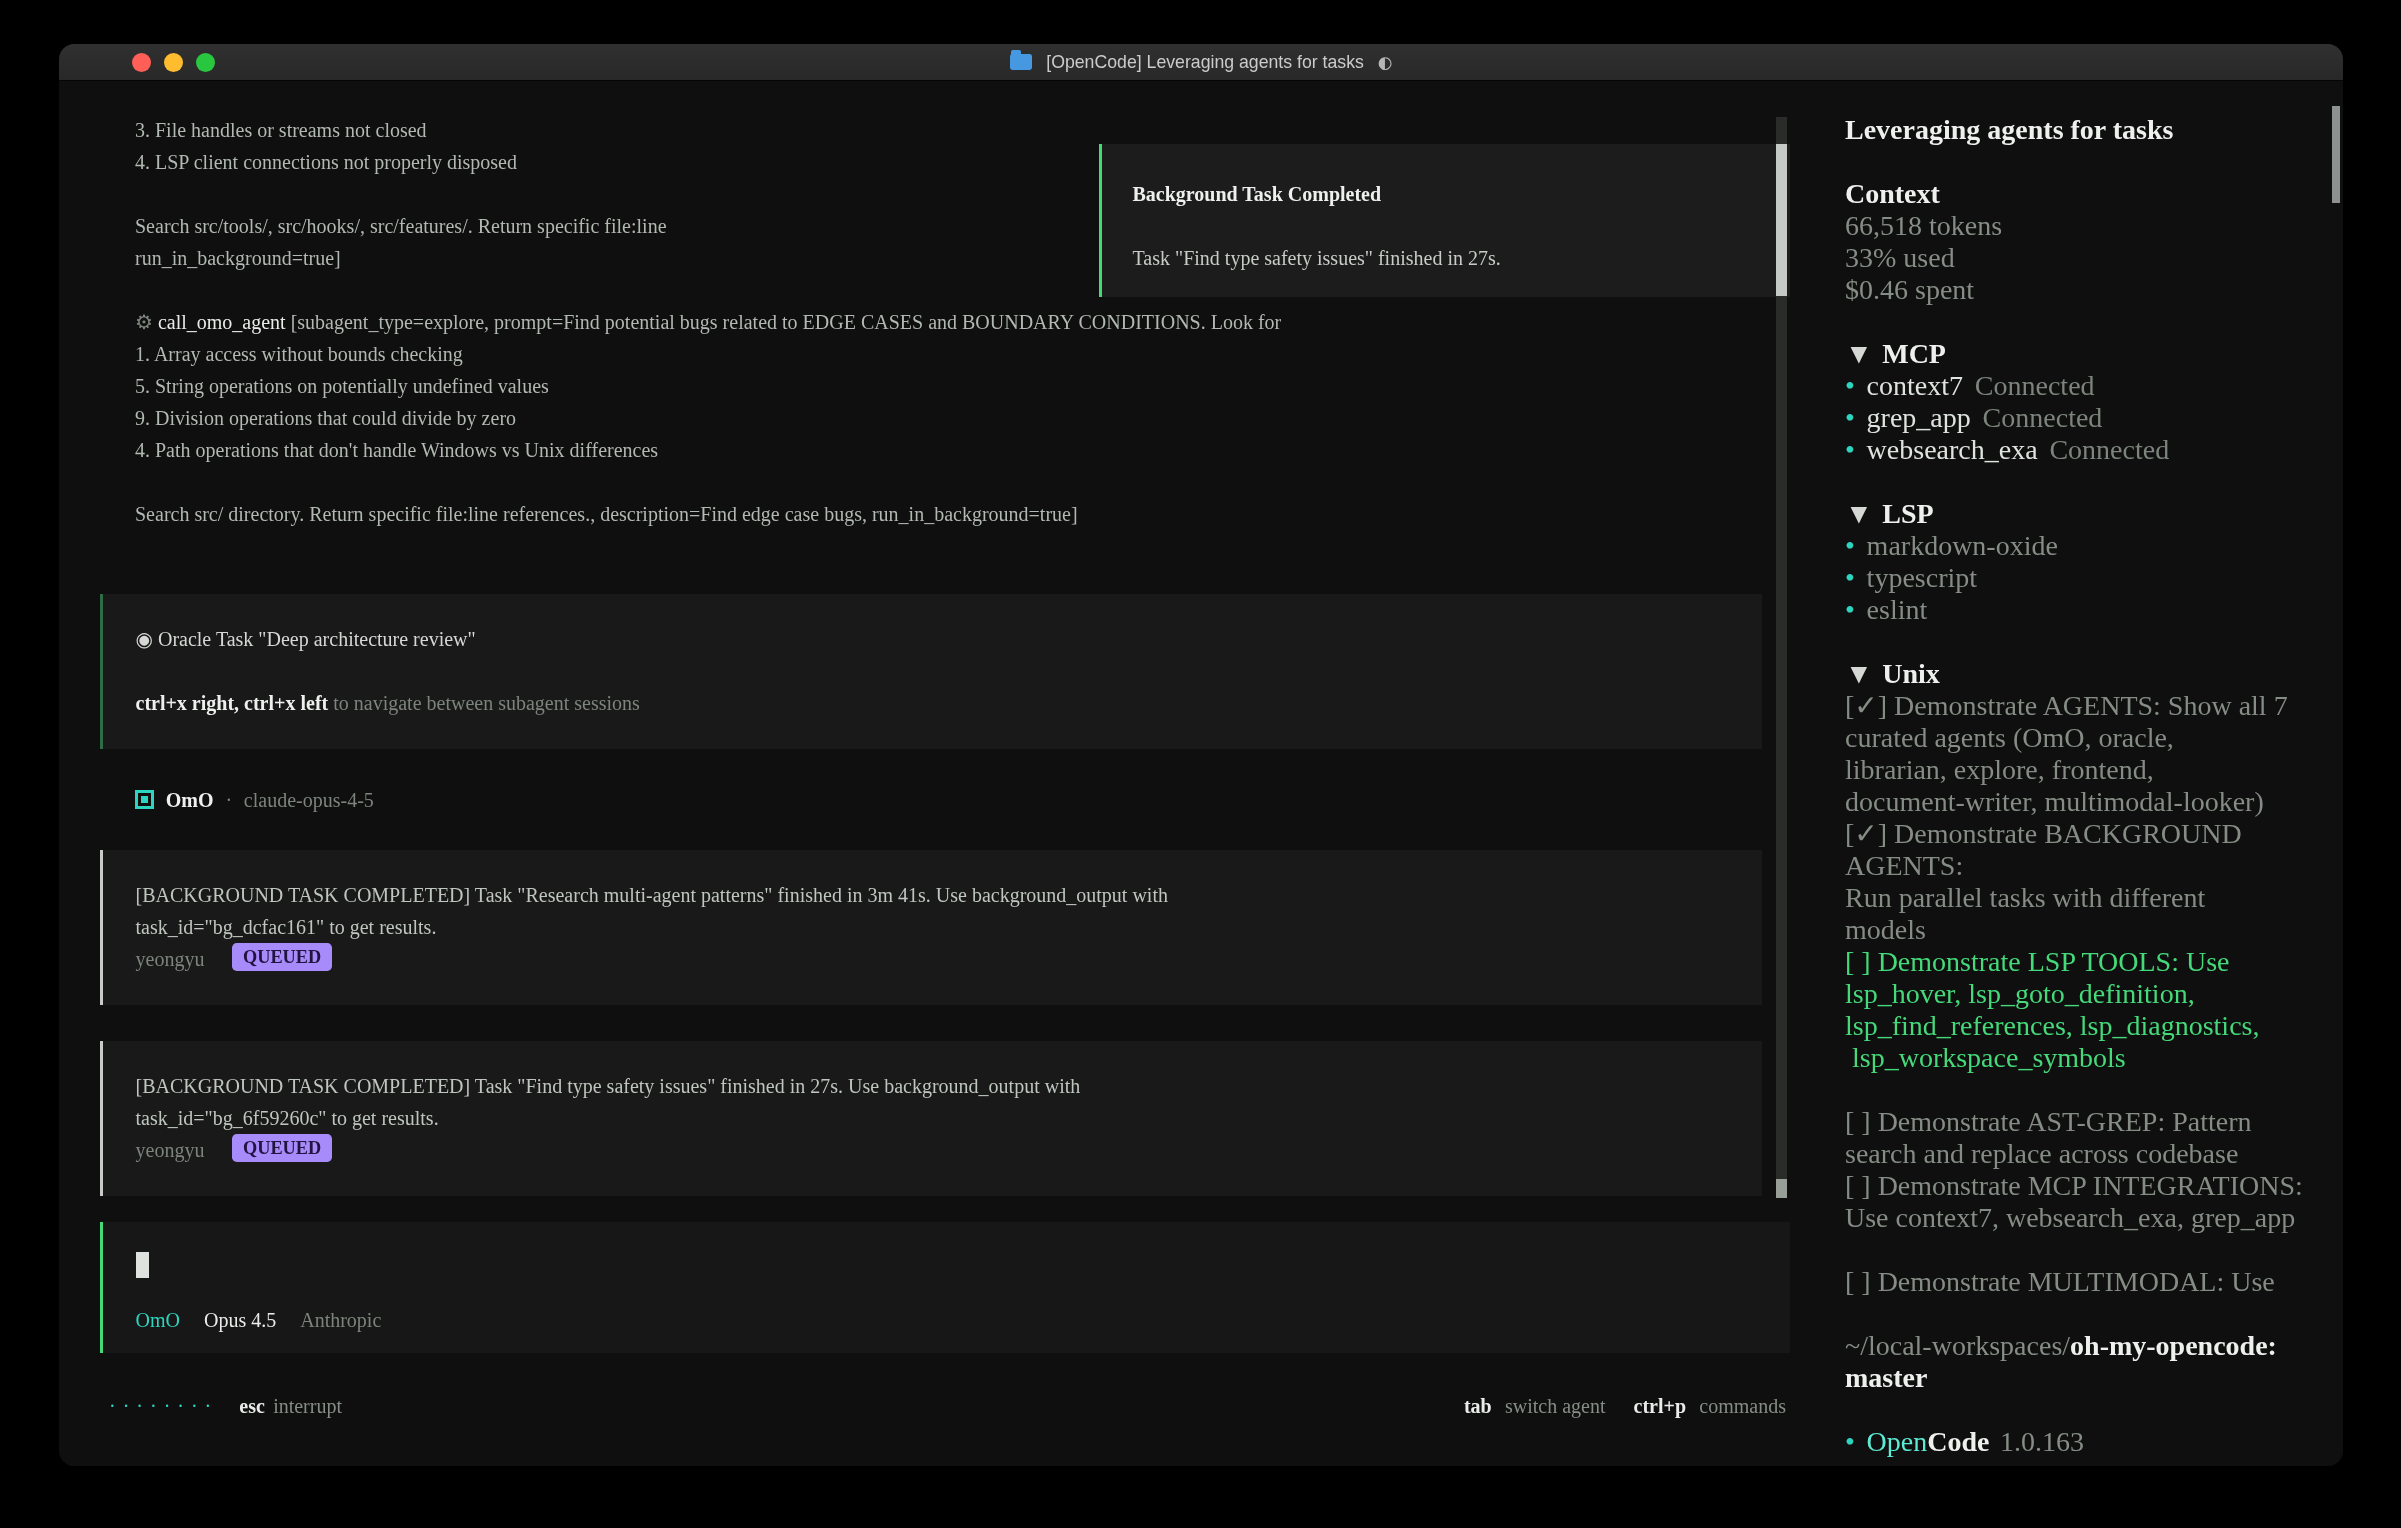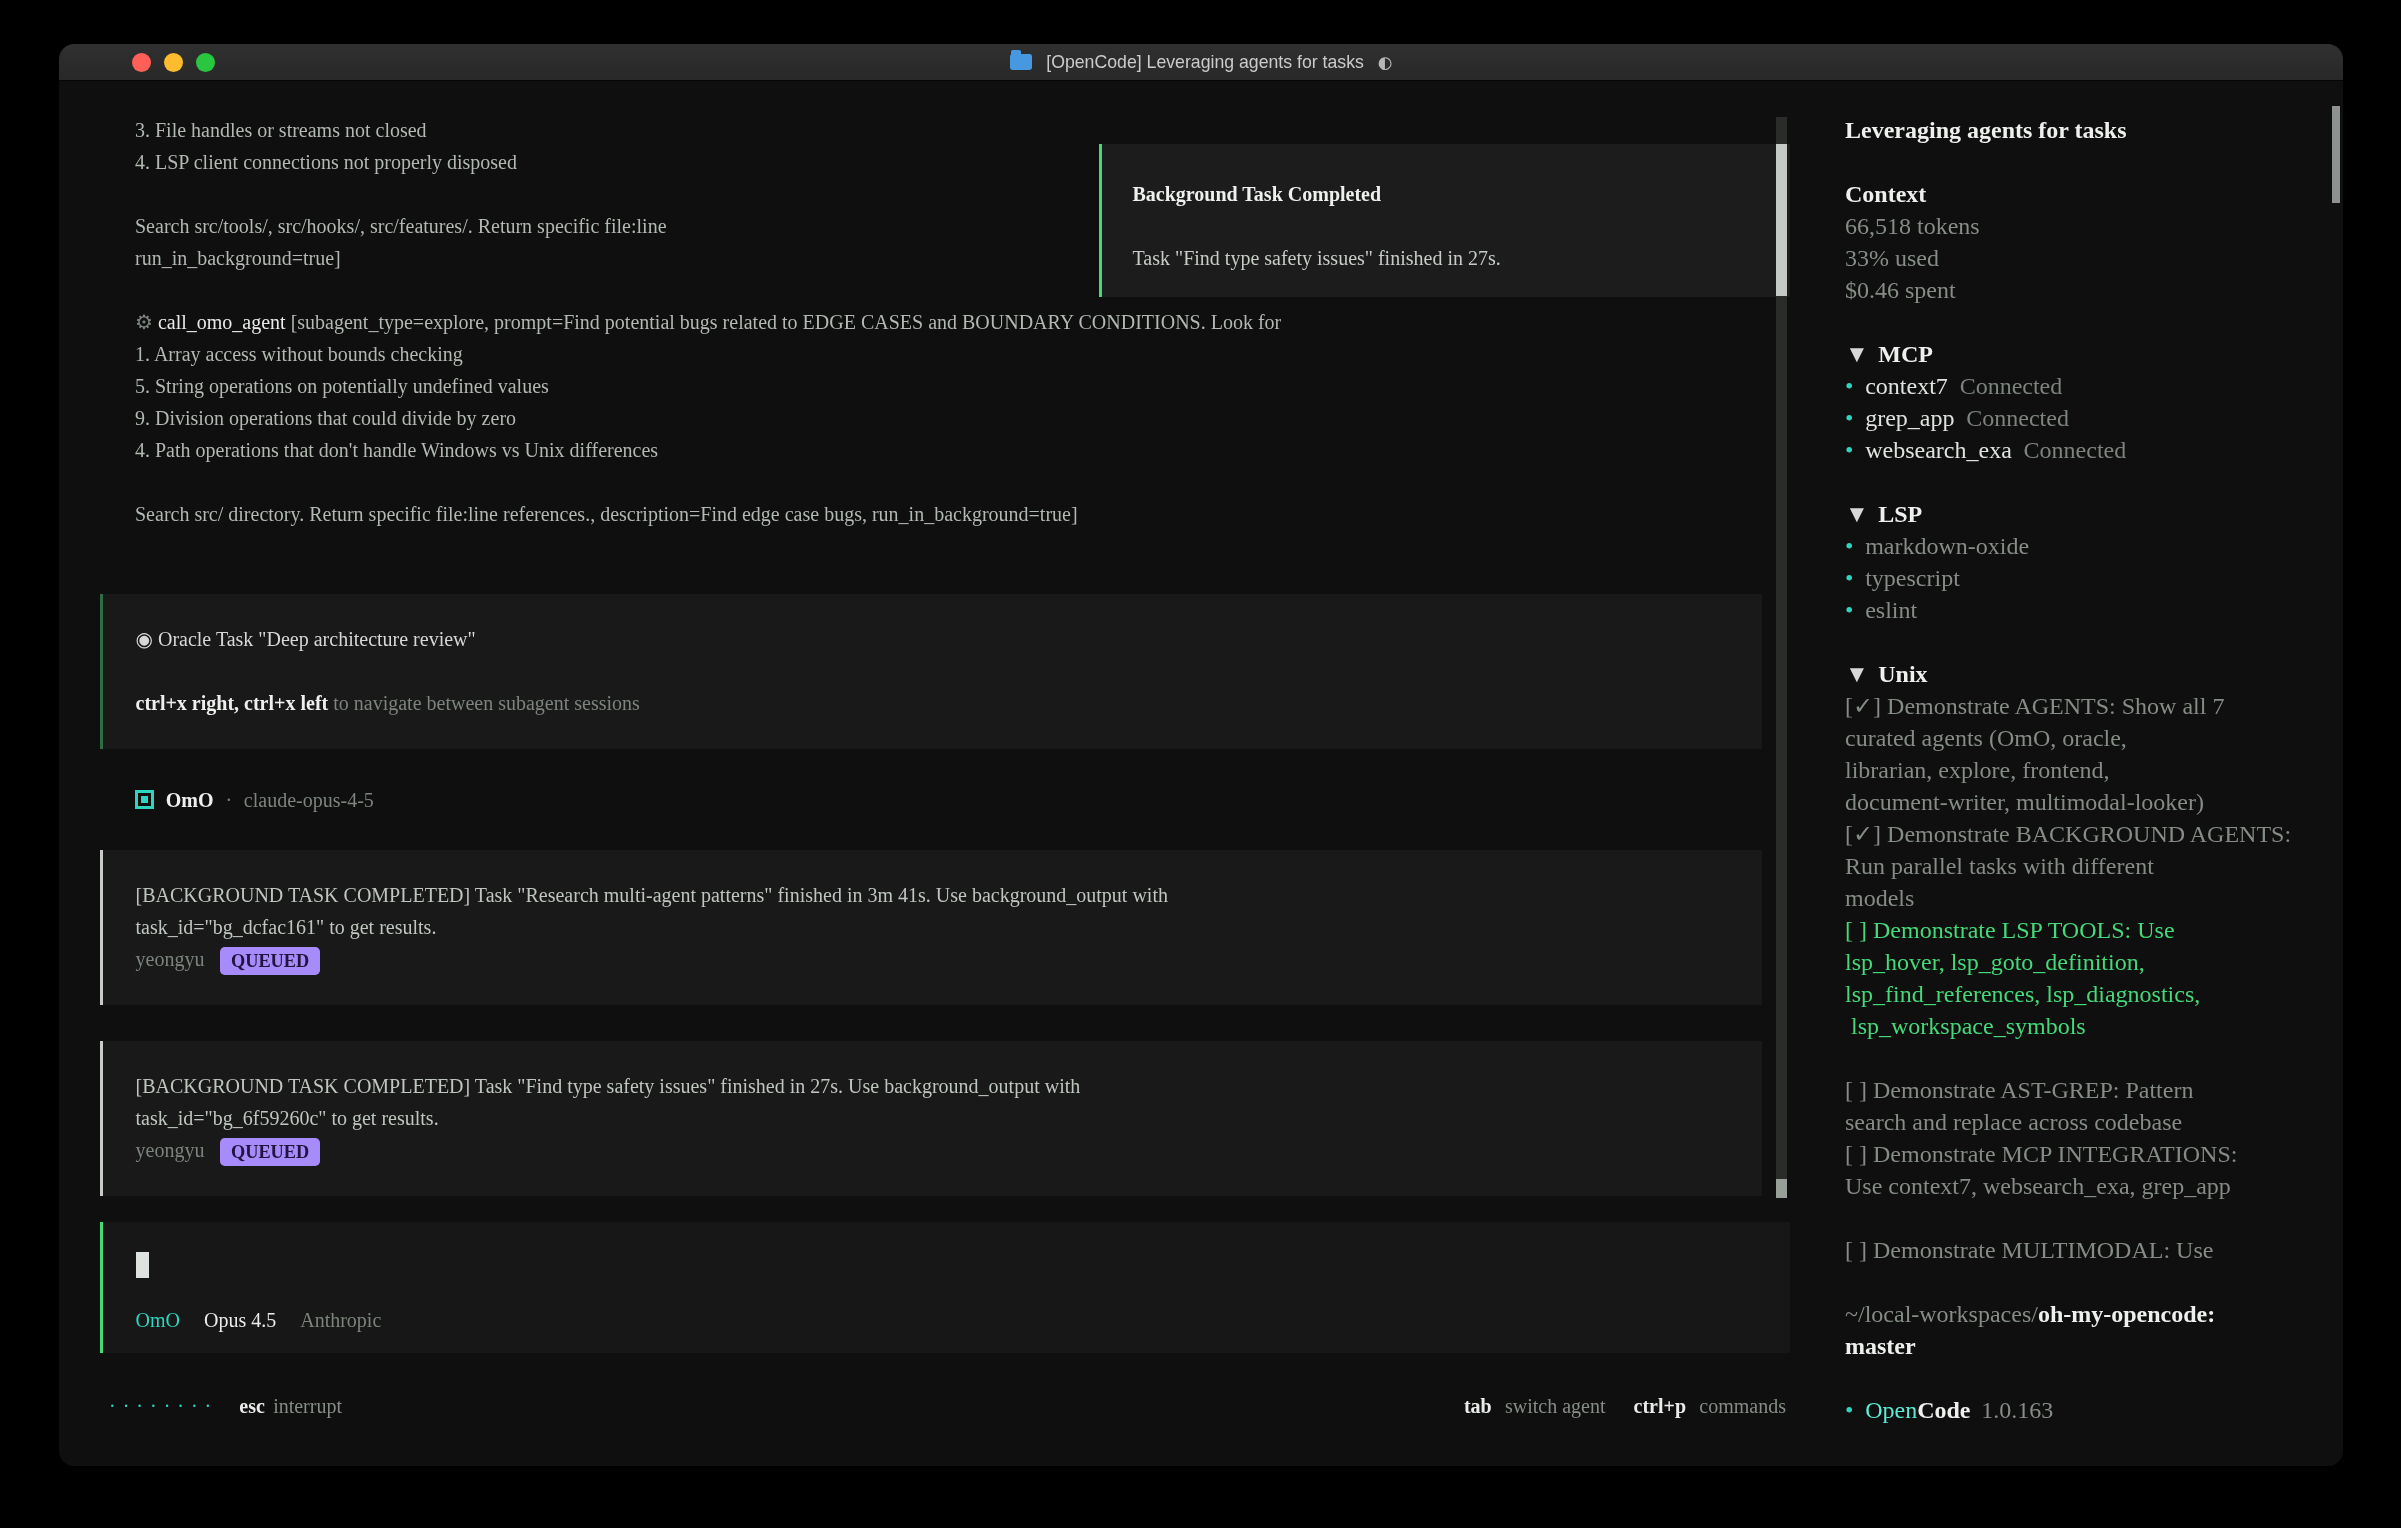--- a/index.html
+++ b/index.html
@@ -20,42 +20,42 @@
     font:17.7px "Liberation Sans",sans-serif; }
   .folder-icon { width:22.5px; height:15.4px; background:#4698e0; border-radius:2.4px; position:relative; }
   .folder-icon::before { content:""; position:absolute; top:-4.1px; left:1.2px; width:10px; height:5.3px;
     background:#4698e0; border-radius:1.8px 1.8px 0 0; }
   .halfmoon { color:#b5b5b5; font-size:16.5px; font-family:"DejaVu Sans",sans-serif; }
 
   
   .win-body { flex:1; display:flex; min-height:0; background:#0e0f0e;font-family:Liberation Serif, serif; }
   .main { width:1734px; flex:0 0 auto; position:relative; display:flex; flex-direction:column;
     padding:32.5px 0 0 0; font-size:20px; line-height:32px; color:#b2b8b2; }
-  .sidebar { flex:1; padding:32.5px 29.5px 0 52px; font-size:24px; line-height:32px;
+  .sidebar { flex:1; padding:32.5px 29.5px 0 52px; font-size:28px; line-height:32px;
     color:#868c86; position:relative; }
 
   .txt { padding-left:76px; white-space:pre; }
   .sp { height:32px; }
   .dim { color:#7d837d; }
   .bright { color:#e9ece9; }
   .boldw { color:#eef0ee; font-weight:bold; }
   .green { color:#45d97a; }
   .teal { color:#2dd4bf; }
 
   
   .oracle { background:#181918; border-left:3px solid #2f6b45; margin:64px 31px 0 41px;
     padding:29.5px 0 29.5px 32.5px; color:#d5d8d5; }
   .agent-header { margin-top:35px; padding-left:76px; display:flex; align-items:center; gap:11.8px; }
   .agent-glyph { width:19px; height:19px; border:3px solid #2dd4bf; display:inline-flex;
     align-items:center; justify-content:center; }
   .agent-glyph i { display:block; width:7px; height:7px; background:#2dd4bf; }
   .msg { background:#181918; border-left:3px solid #c7ccc7; margin:34px 31px 0 41px;
     padding:29.5px 0 29.5px 32.5px; color:#bfc5bf; }
   .msg.second { margin-top:36px; }
-  .msg-meta { display:flex; align-items:flex-end; gap:16px; }
+  .msg-meta { display:flex; align-items:flex-start; gap:28px; }
   .badge { display:inline-block; background:#a78bfa; color:#221440; font-weight:bold;
     font-size:18.3px; line-height:28px; padding:0 10.6px; border-radius:4.7px; }
 
   .inputbox { background:#161716; border-left:3px solid #45d97a; margin:26px 3.5px 0 41px;
     padding:27px 0 16.5px 32.5px; }
   .cursor-row { height:32px; display:flex; align-items:center; }
   .cursor-block { width:13px; height:26px; background:#dfe3df; }
   .model-row { margin-top:23.6px; display:flex; gap:0; }
   .model-row .gap { width:24px; display:inline-block; }
 

